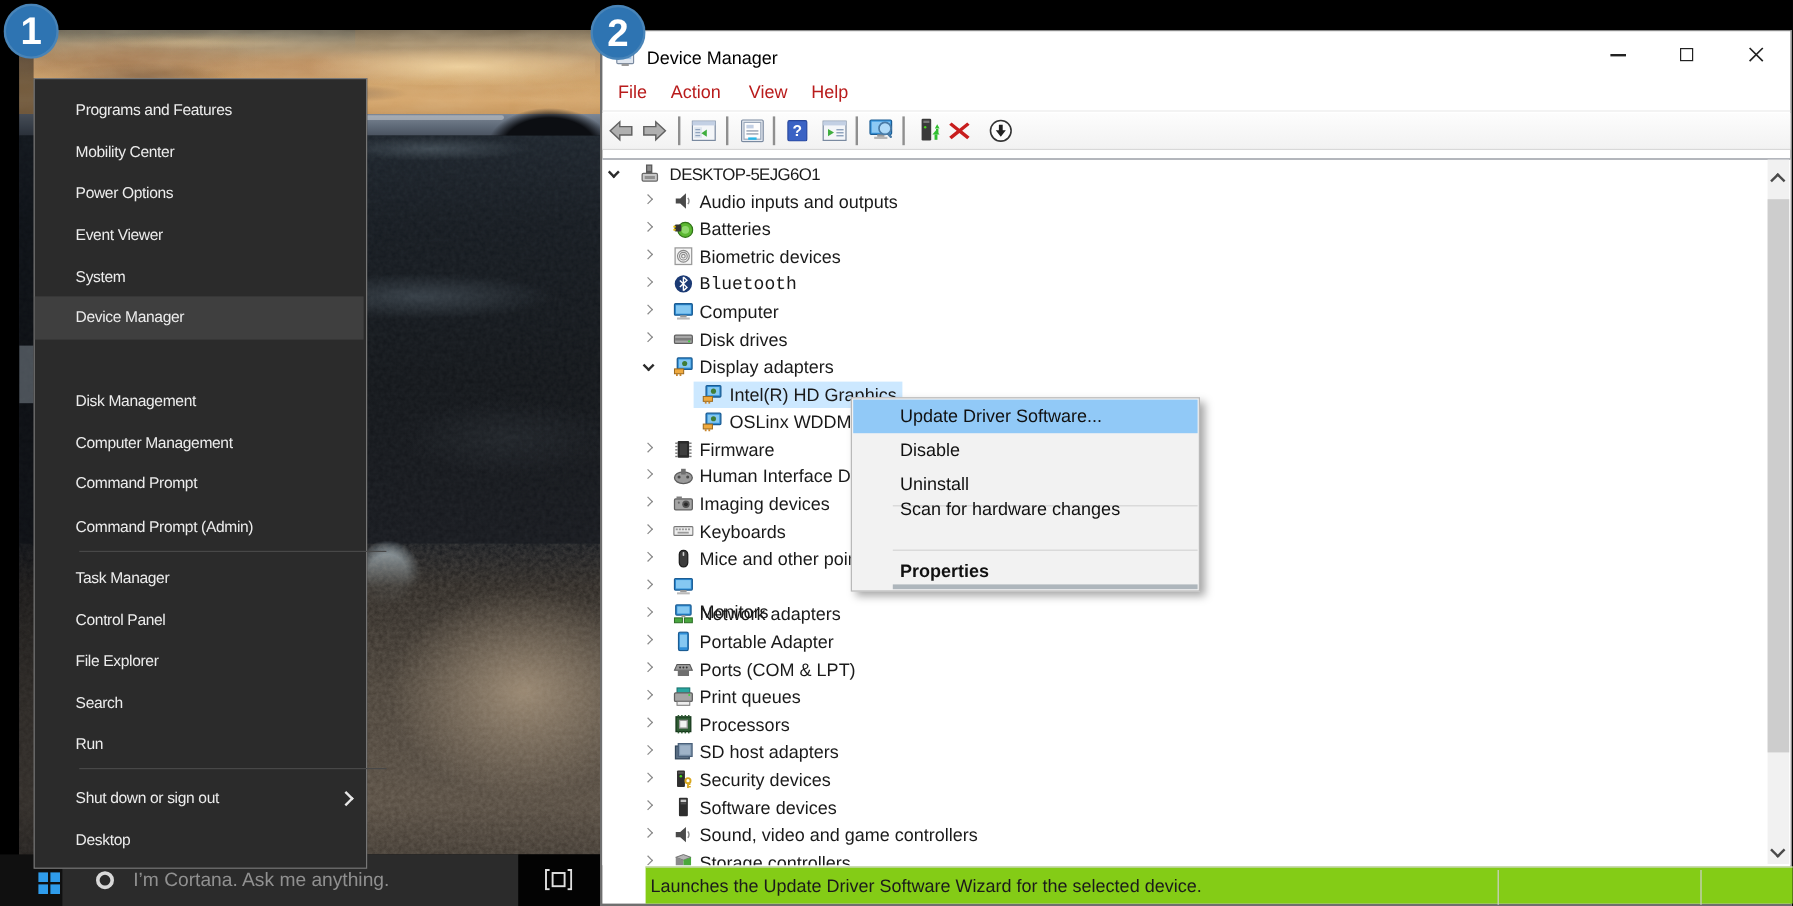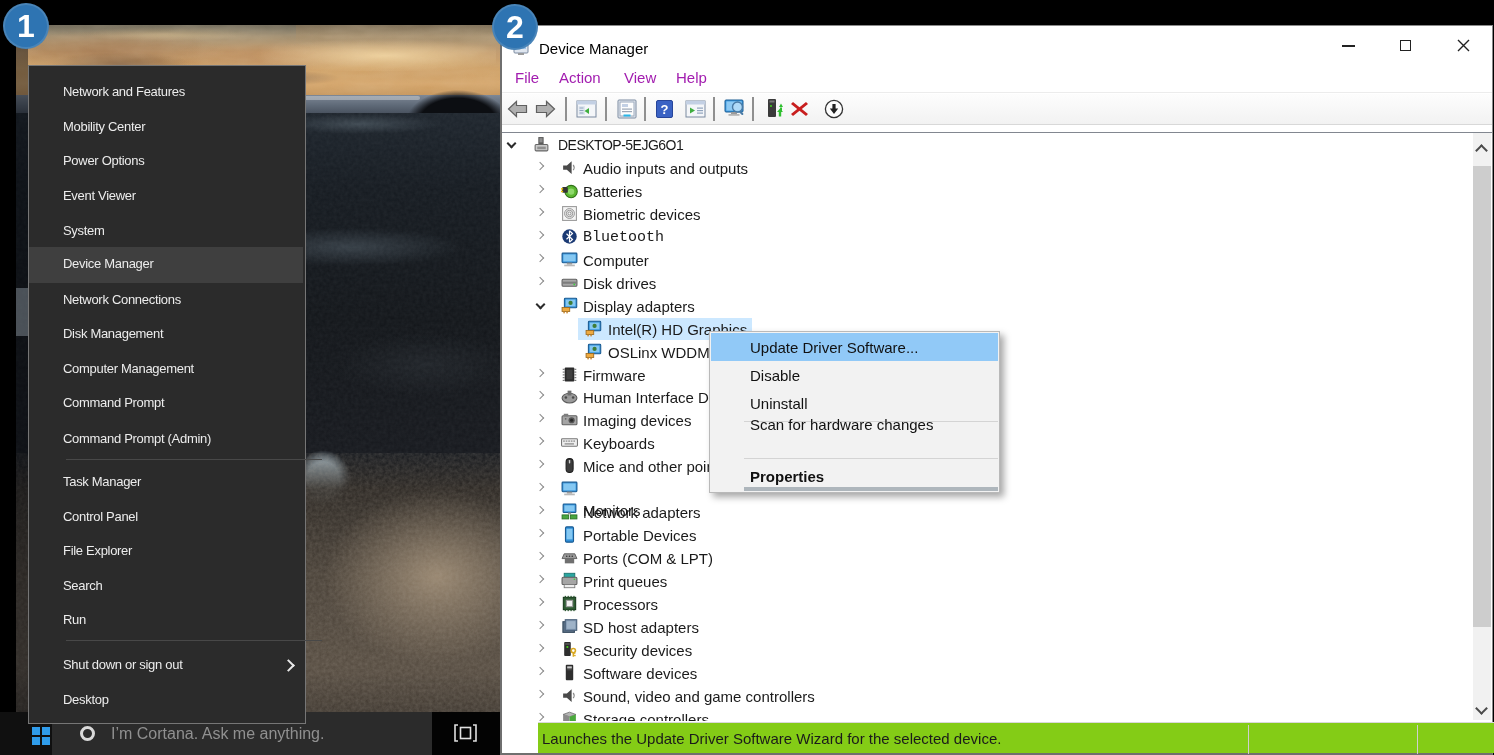--- a/index.html
+++ b/index.html
@@ -26,21 +26,21 @@
 .wxi { position:absolute; left:34px; width:244px; height:30px; line-height:30px; font-size:13px; font-weight:400; letter-spacing:-0.3px; color:#ececec; white-space:nowrap; }
 .wxsep { position:absolute; left:37px; width:256px; height:1px; background:#484848; }
 #wx-hl { position:absolute; left:0px; top:181px; width:274px; height:36px; background:#3f3f3f; }
 #wx-arrow { position:absolute; left:255px; top:595px; width:9px; height:9px; border-right:2px solid #e8e8e8; border-top:2px solid #e8e8e8; transform:rotate(45deg); }
 
 
 #dm { position:absolute; left:500px; top:25px; width:993px; height:730px; background:#fff; border:1px solid #8a8a8a; border-left:2px solid #6f6f6f; border-bottom:2px solid #6f6f6f; }
 #dm-title { position:absolute; left:37px; top:14px; font-size:15px; color:#000; }
 .capbtn { position:absolute; top:12px; }
 #dm-menubar { position:absolute; left:0; top:37px; width:990px; height:30px; border-bottom:1px solid #ececec; }
-.mbi { position:absolute; top:0; height:30px; line-height:30px; font-size:15px; color:#a21caf; }
+.mbi { position:absolute; top:0; height:30px; line-height:30px; font-size:15px; color:#b91c1c; }
 #dm-toolbar { position:absolute; left:0; top:68px; width:990px; height:31px; background:linear-gradient(180deg,#fdfdfd,#f2f2f2); border-bottom:1px solid #d8d8d8; }
 .tsep { position:absolute; top:3px; width:1.5px; height:24px; background:#8f8f8f; }
 #dm-tree { position:absolute; left:0; top:106px; width:990px; height:589px; background:#fff; border-top:1px solid #828790; overflow:hidden; }
 #dm-status { position:absolute; left:0; top:696px; width:990px; height:31px; background:#84cc16; border-top:1px solid #d9d9d9;margin-left:36px; }
 #dm-status .txt { position:absolute; left:4px; top:0; height:31px; line-height:31px; font-size:15px; color:#1b1b1b; }
 .stsep { position:absolute; top:2px; width:1px; height:29px; background:#cfcfcf; }
 
 
 #sbar { position:absolute; left:971px; top:107px; width:18px; height:587px; background:#f1f1f1; }
 #sbar .thumb { position:absolute; left:0; top:33px; width:18px; height:461px; background:#cdcdcd; }
@@ -142,27 +142,26 @@
   </div>
   <div id="cortana-ring"></div>
   <div id="cortana-text">I’m Cortana. Ask me anything.</div>
   <svg id="taskview" width="23" height="18" viewBox="0 0 23 18">
     <path d="M4 1 L1 1 L1 17 L4 17 M19 1 L22 1 L22 17 L19 17" stroke="#e0e0e0" stroke-width="1.6" fill="none"></path>
     <rect x="6.5" y="3.5" width="10" height="11" stroke="#e0e0e0" stroke-width="1.6" fill="none"></rect>
   </svg>
 
   <div id="winx">
     <div id="wx-hl"></div>
-    <div class="wxi" style="top:11px;">Network and Features</div>
+    <div class="wxi" style="top:11px;">Programs and Features</div>
     <div class="wxi" style="top:46px;">Mobility Center</div>
     <div class="wxi" style="top:80px;">Power Options</div>
     <div class="wxi" style="top:115px;">Event Viewer</div>
     <div class="wxi" style="top:150px;">System</div>
     <div class="wxi" style="top:183px;">Device Manager</div>
-    <div class="wxi" style="top:219px;">Network Connections</div>
     <div class="wxi" style="top:253px;">Disk Management</div>
     <div class="wxi" style="top:288px;">Computer Management</div>
     <div class="wxi" style="top:322px;">Command Prompt</div>
     <div class="wxi" style="top:358px;">Command Prompt (Admin)</div>
     <div class="wxsep" style="top:393px;"></div>
     <div class="wxi" style="top:401px;">Task Manager</div>
     <div class="wxi" style="top:436px;">Control Panel</div>
     <div class="wxi" style="top:470px;">File Explorer</div>
     <div class="wxi" style="top:505px;">Search</div>
     <div class="wxi" style="top:539px;">Run</div>
@@ -441,21 +440,21 @@
             <rect x="8.8" y="11.2" width="6.2" height="3.8" fill="#49a63f" stroke="#2c6e25" stroke-width="0.8"></rect>
           </svg>
           <span class="txt" style="left:81px;">Network adapters</span>
         </div>
     <div class="trow" style="left:0;top:390px;width:960px;">
           <span class="chev-c" style="left:35px;"></span>
           <svg class="ticon" style="left:59px;top:3px;" width="17" height="17" viewBox="0 0 16 16">
             <rect x="4.2" y="0.8" width="7.6" height="14.4" rx="1.2" fill="#2f8fd8" stroke="#1b5c93"></rect>
             <rect x="5.2" y="2.6" width="5.6" height="10" fill="#85c8f2"></rect>
           </svg>
-          <span class="txt" style="left:81px;">Portable Devices</span>
+          <span class="txt" style="left:81px;">Portable Adapter</span>
         </div>
     <div class="trow" style="left:0;top:413px;width:960px;">
           <span class="chev-c" style="left:35px;"></span>
           <svg class="ticon" style="left:59px;top:3px;" width="17" height="17" viewBox="0 0 16 16">
             <path d="M3 4.5 L13 4.5 L15 9 L1 9 Z" fill="#9a9a9a" stroke="#555" stroke-width="0.8"></path>
             <rect x="3.6" y="9" width="8.8" height="4.5" fill="#6f6f6f"></rect>
             <circle cx="5.4" cy="6.8" r="0.75" fill="#333"></circle>
             <circle cx="8" cy="6.8" r="0.75" fill="#333"></circle>
             <circle cx="10.6" cy="6.8" r="0.75" fill="#333"></circle>
           </svg>

